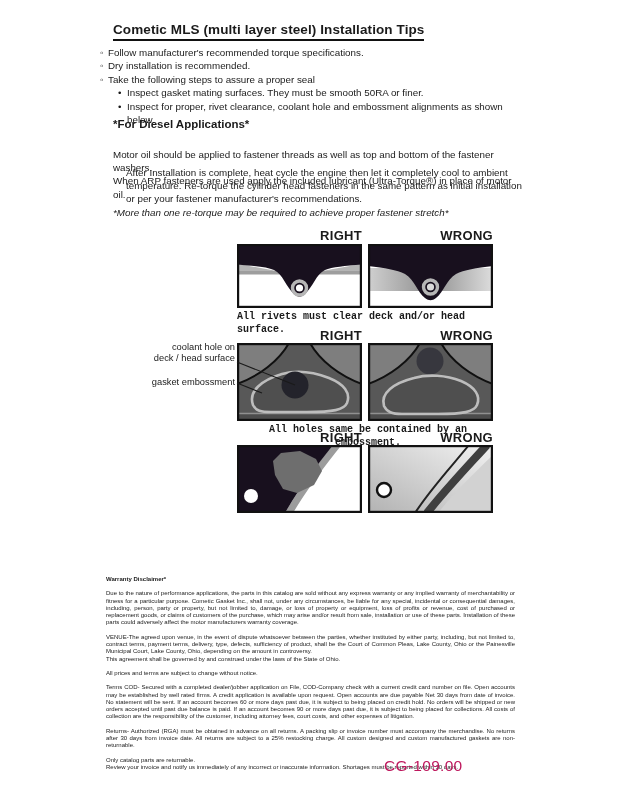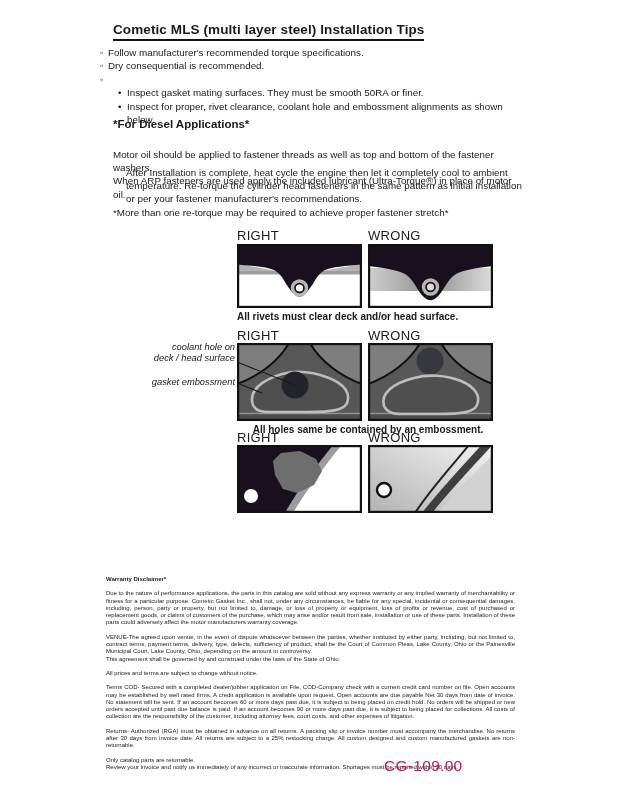--- a/index.html
+++ b/index.html
@@ -17,25 +17,25 @@
   .tips{left:100px;top:46px;width:430px;font-size:9.8px;line-height:13.4px;}
   .tip{display:flex;}
   .tip .mk{width:8px;flex:0 0 8px;text-align:left;}
   .tip.sub{padding-left:18px;}
   .tip.sub .mk{width:9px;flex:0 0 9px;}
   
   .dieselHead{left:113px;top:118px;font-size:11.5px;font-weight:700;}
   .para{left:113px;width:412px;font-size:9.8px;line-height:13.2px;white-space:pre-line;}
   .p1{top:148px;}
   .p2{top:166px;margin-left:13px;}
-  .note{top:206px;}
+  .note{top:206px;font-style:italic;}
   
-  .figLabel{font-size:13px;font-weight:400;width:125px;text-align:left;letter-spacing:.3px;}
-  .figCaption{font-size:10px;font-weight:700;width:270px;white-space:pre-line;line-height:12.5px;}
-  .callout{font-size:9.3px;line-height:11px;width:127px;text-align:right;white-space:pre-line;left:108px;font-style:italic;}
+  .figLabel{font-size:13px;font-weight:700;width:125px;text-align:right;letter-spacing:.3px;}
+  .figCaption{font-size:10px;font-weight:700;width:270px;white-space:pre-line;line-height:12.5px;font-family:Liberation Mono, monospace;}
+  .callout{font-size:9.3px;line-height:11px;width:127px;text-align:right;white-space:pre-line;left:108px;}
   svg.diag{display:block;}
   
   .legal{left:106px;top:576px;width:409px;font-size:6px;line-height:7.3px;color:#222;}
   .legal p{margin:0 0 7px 0;text-align:justify;white-space:pre-line;}
   .legal .lh{font-weight:700;margin-bottom:7px;text-align:left;}
   .legal p.short{text-align:left;}
   
   .footer{left:384px;top:757px;font-size:15.5px;color:#be185d;letter-spacing:.3px;}
 </style>
 </head>
@@ -45,24 +45,25 @@
 
   <div class="abs title">Cometic MLS (multi layer steel) Installation Tips</div>
 
   <div class="abs tips">
     <div class="tip">
       <span class="mk">◦</span>
       <span>Follow manufacturer's recommended torque specifications.</span>
     </div>
     <div class="tip">
       <span class="mk">◦</span>
-      <span>Dry consequential is recommended.</span>
+      <span>Dry installation is recommended.</span>
     </div>
     <div class="tip">
       <span class="mk">◦</span>
+      <span>Take the following steps to assure a proper seal</span>
     </div>
     <div class="tip sub">
       <span class="mk">•</span>
       <span>Inspect gasket mating surfaces.  They must be smooth 50RA or finer.</span>
     </div>
     <div class="tip sub">
       <span class="mk">•</span>
       <span>Inspect for proper, rivet clearance, coolant hole and embossment alignments as shown below.</span>
     </div>
   </div>

